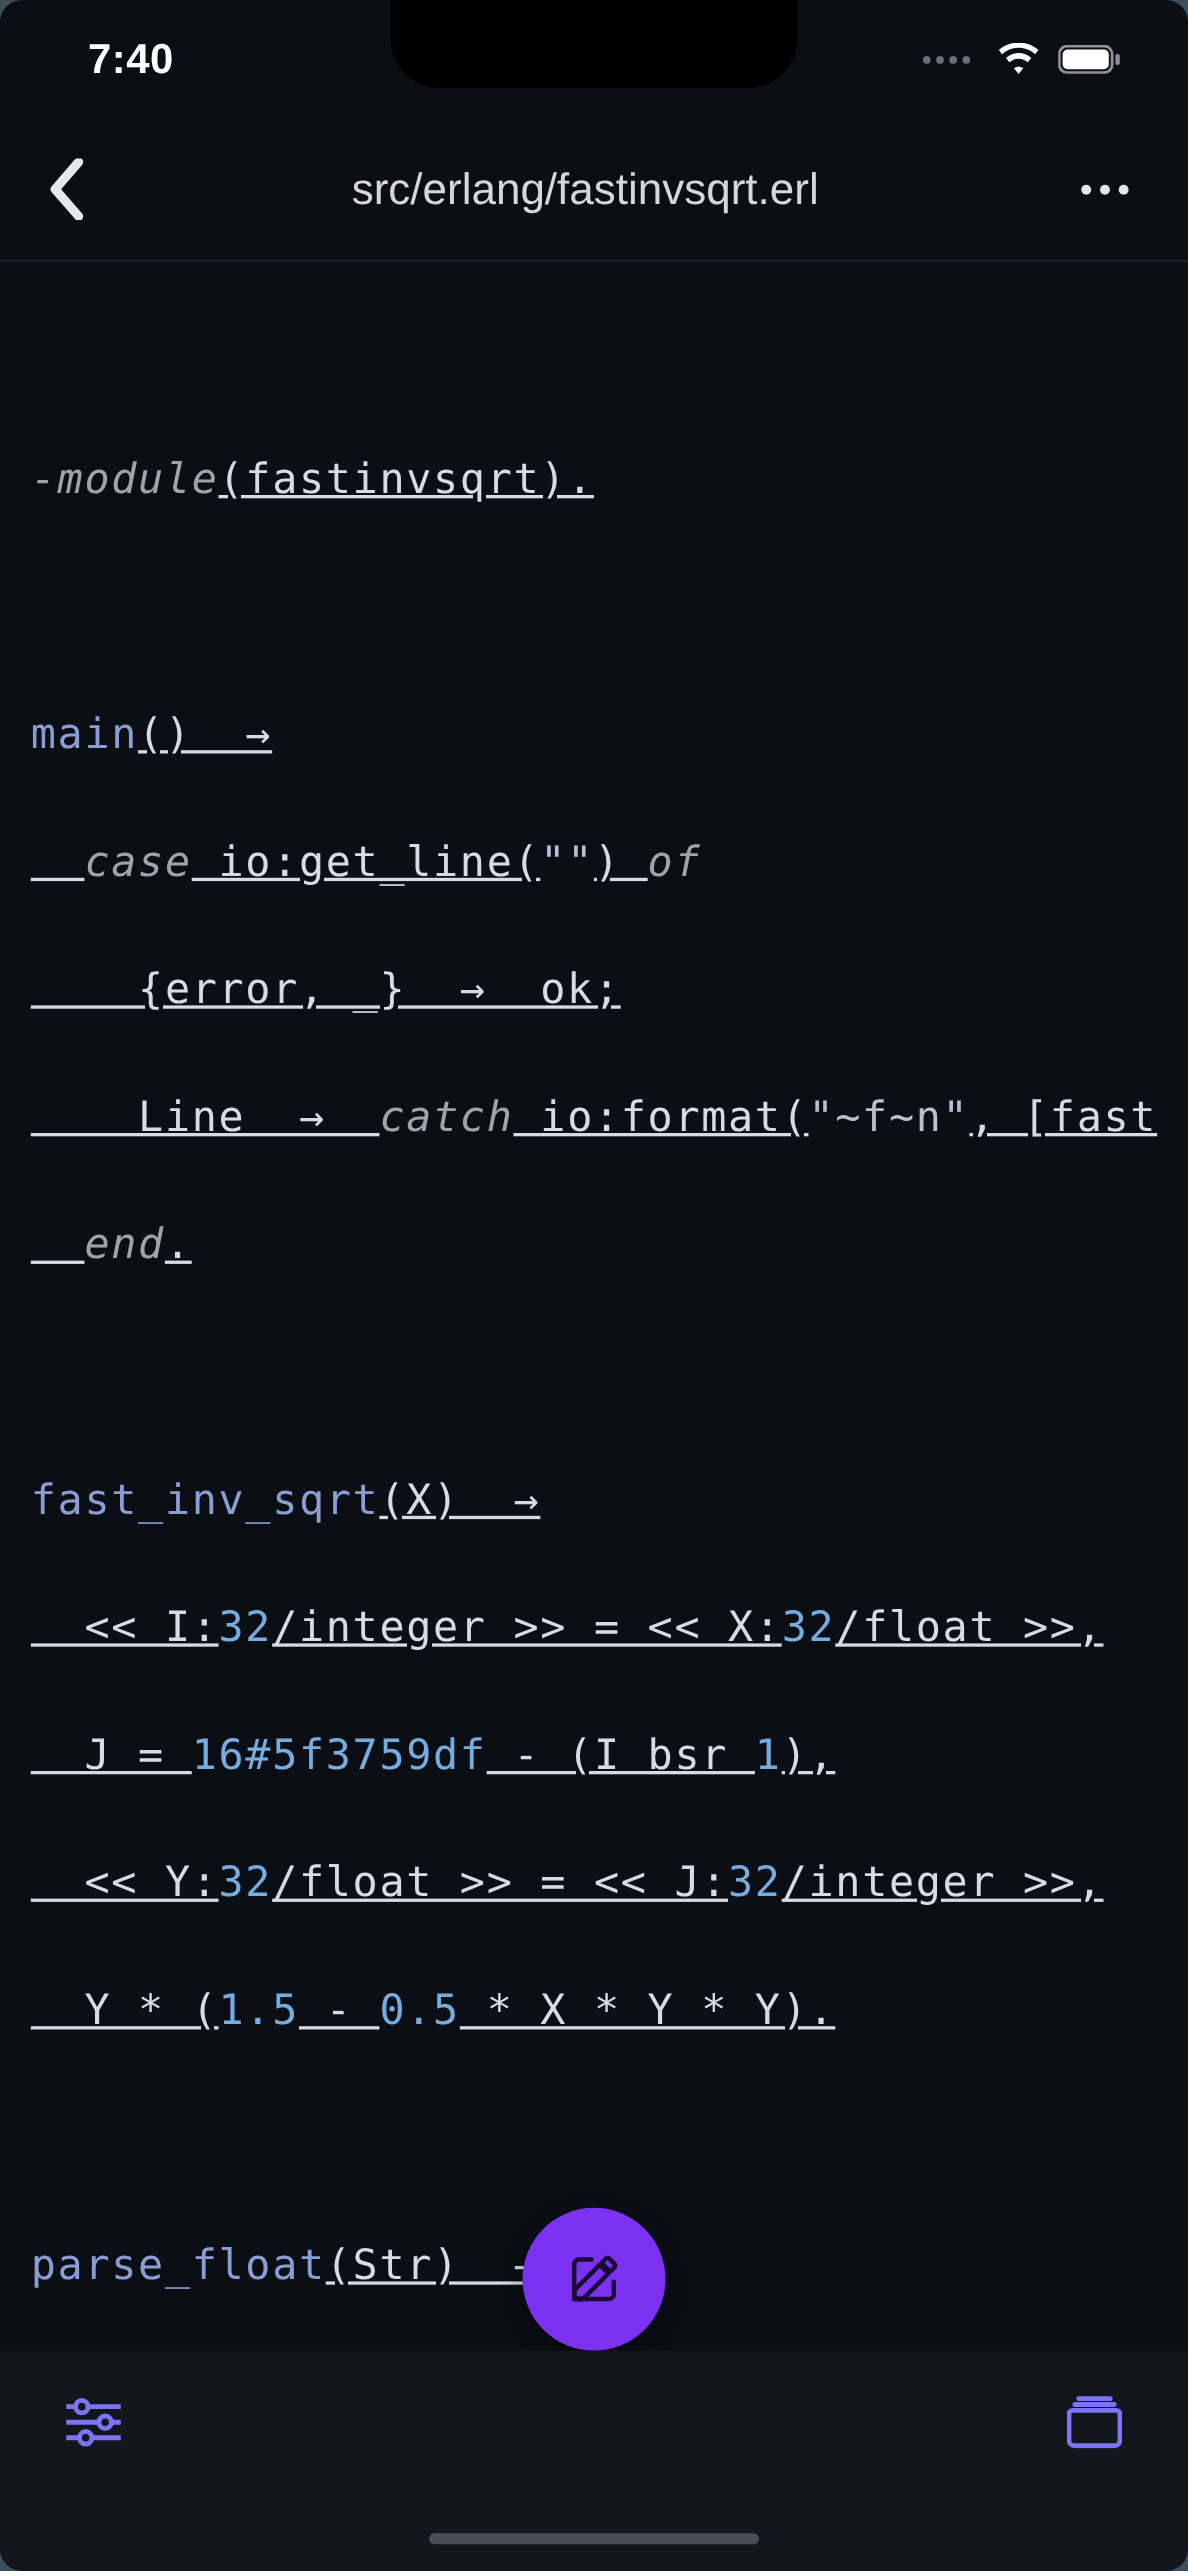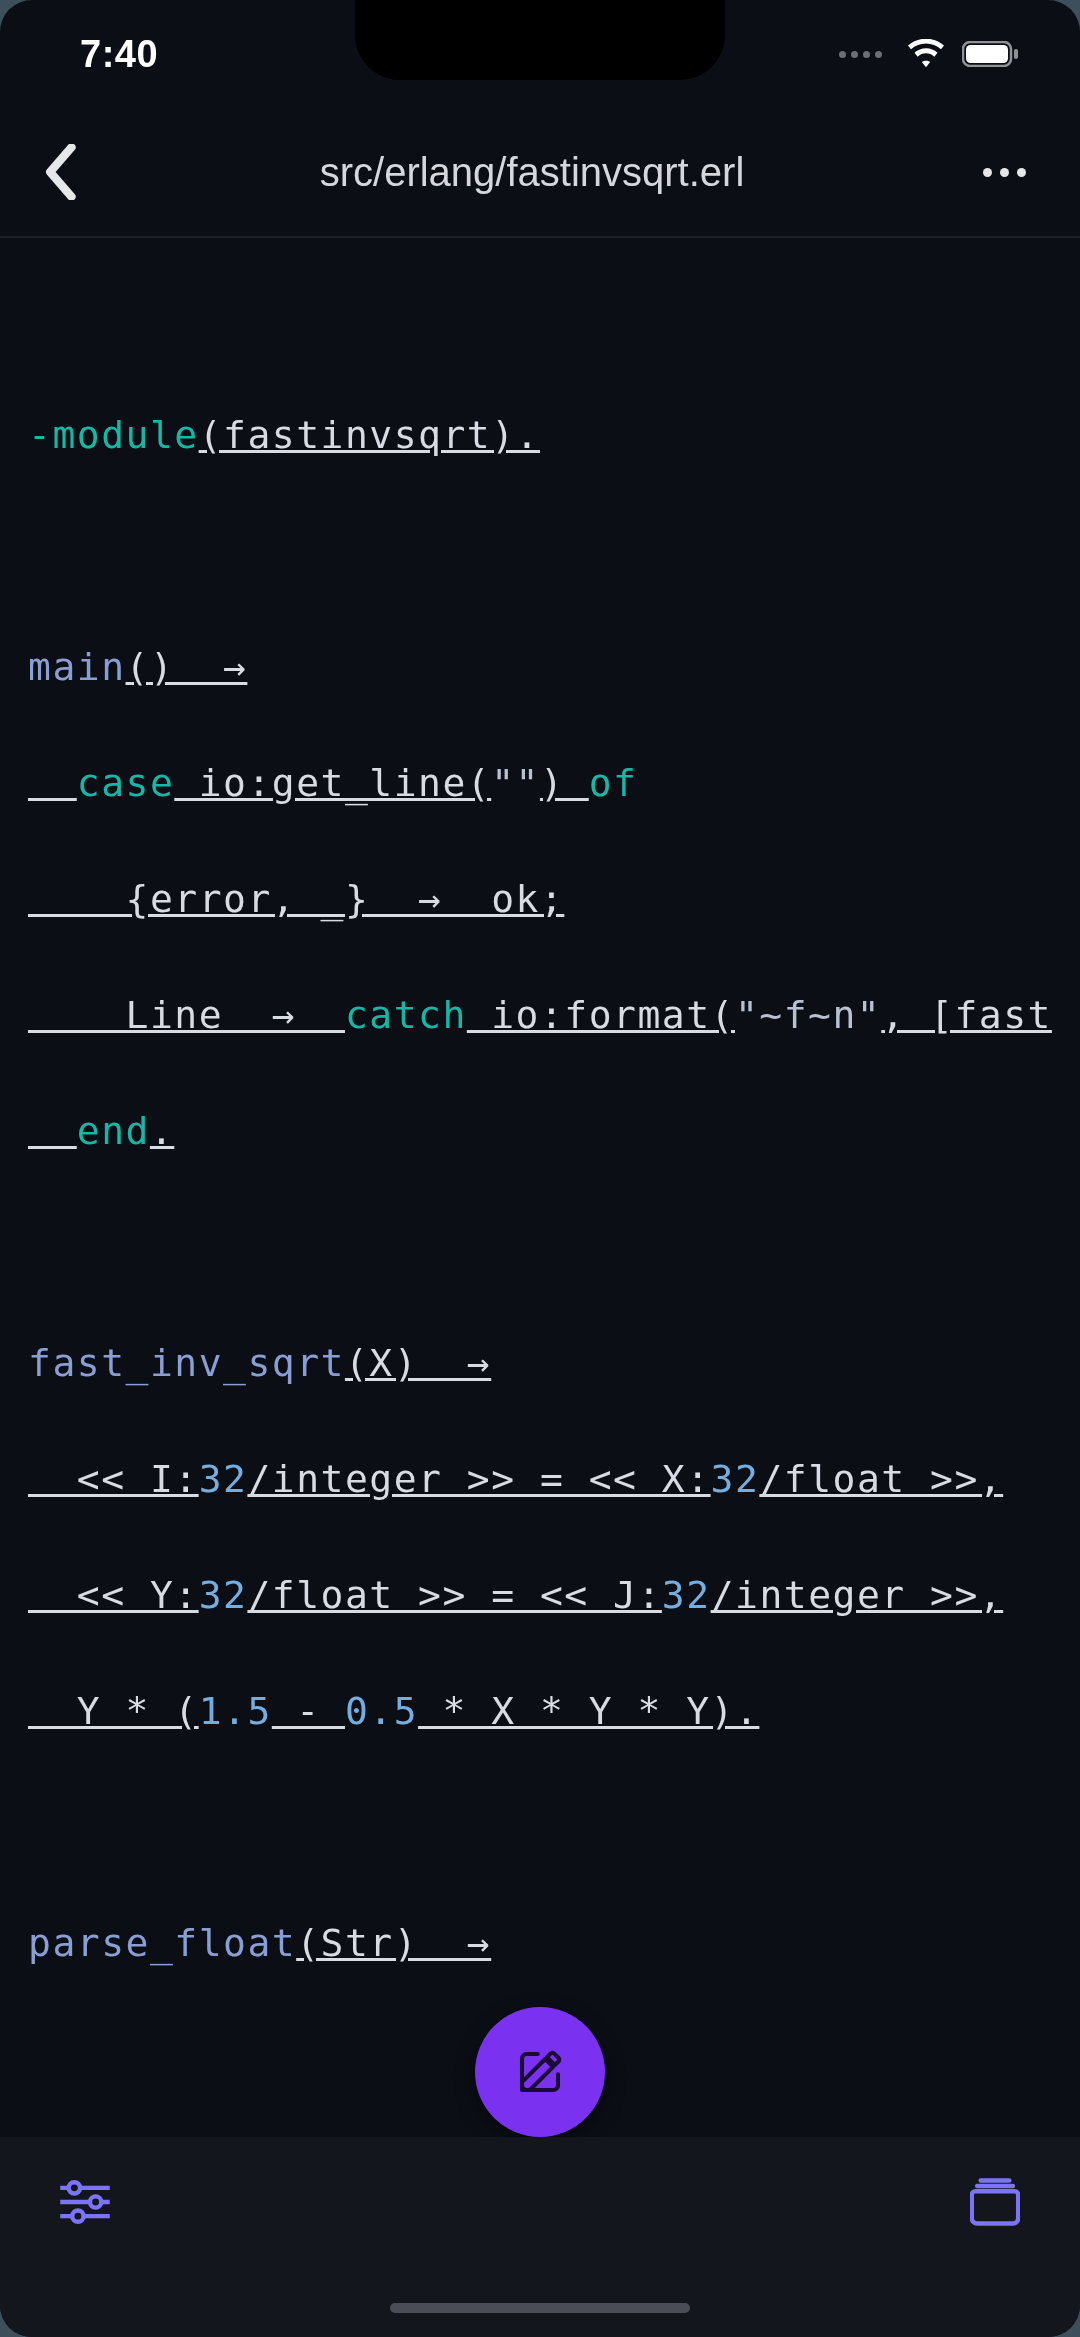--- a/index.html
+++ b/index.html
@@ -10,21 +10,21 @@
     font-family: -apple-system, BlinkMacSystemFont, "Segoe UI", sans-serif;
     overflow: hidden;
   }
   .phone-frame {
     position: absolute;
     top: 0;
     left: 0;
     width: 1080px;
     height: 2337px;
     background: #0b0e15;
-    border-radius: 32px;
+    border-radius: 20px;
     overflow: hidden;
   }
   .notch {
     position: absolute;
     top: 0;
     left: 50%;
     transform: translateX(-50%);
     width: 370px;
     height: 80px;
     background: #000;
@@ -83,21 +83,21 @@
     font-family: "SF Mono", ui-monospace, Menlo, Consolas, monospace;
     font-size: 38px;
     line-height: 58px;
     letter-spacing: 1.5px;
     color: #d7dbe4;
     white-space: pre;
     overflow: hidden;
   }
   .code-area .line { display: block; min-height: 58px; }
 
-  .tk-attr   { color: #14b8a6; }     
+  .tk-attr   { color: #a3a3a3; font-style: italic; }     
   .tk-fn     { color: #8a9ed4; }     
   .tk-punc   { color: #d7dbe4; text-decoration: underline; }     
   .tk-num    { color: #74aee0; }     
   .tk-str    { color: #b9c1d0; }     
 
   
   .fab {
     position: absolute;
     bottom: 200px;
     left: 50%;
@@ -186,20 +186,21 @@
 <span class="line"><span class="tk-attr">-module</span><span class="tk-punc">(fastinvsqrt).</span></span>
 <span class="line"></span>
 <span class="line"><span class="tk-fn">main</span><span class="tk-punc">()  →</span></span>
 <span class="line"><span class="tk-punc">  </span><span class="tk-attr">case</span><span class="tk-punc"> io:get_line(</span><span class="tk-str">""</span><span class="tk-punc">) </span><span class="tk-attr">of</span></span>
 <span class="line"><span class="tk-punc">    {error, _}  →  ok;</span></span>
 <span class="line"><span class="tk-punc">    Line  →  </span><span class="tk-attr">catch</span><span class="tk-punc"> io:format(</span><span class="tk-str">"~f~n"</span><span class="tk-punc">, [fast</span></span>
 <span class="line"><span class="tk-punc">  </span><span class="tk-attr">end</span><span class="tk-punc">.</span></span>
 <span class="line"></span>
 <span class="line"><span class="tk-fn">fast_inv_sqrt</span><span class="tk-punc">(X)  →</span></span>
 <span class="line"><span class="tk-punc">  &lt;&lt; I:</span><span class="tk-num">32</span><span class="tk-punc">/integer &gt;&gt; = &lt;&lt; X:</span><span class="tk-num">32</span><span class="tk-punc">/float &gt;&gt;,</span></span>
+<span class="line"><span class="tk-punc">  J = </span><span class="tk-num">16#5f3759df</span><span class="tk-punc"> - (I bsr </span><span class="tk-num">1</span><span class="tk-punc">),</span></span>
 <span class="line"><span class="tk-punc">  &lt;&lt; Y:</span><span class="tk-num">32</span><span class="tk-punc">/float &gt;&gt; = &lt;&lt; J:</span><span class="tk-num">32</span><span class="tk-punc">/integer &gt;&gt;,</span></span>
 <span class="line"><span class="tk-punc">  Y * (</span><span class="tk-num">1.5</span><span class="tk-punc"> - </span><span class="tk-num">0.5</span><span class="tk-punc"> * X * Y * Y).</span></span>
 <span class="line"></span>
 <span class="line"><span class="tk-fn">parse_float</span><span class="tk-punc">(Str)  →</span></span>
 
 
 
 
 
 

